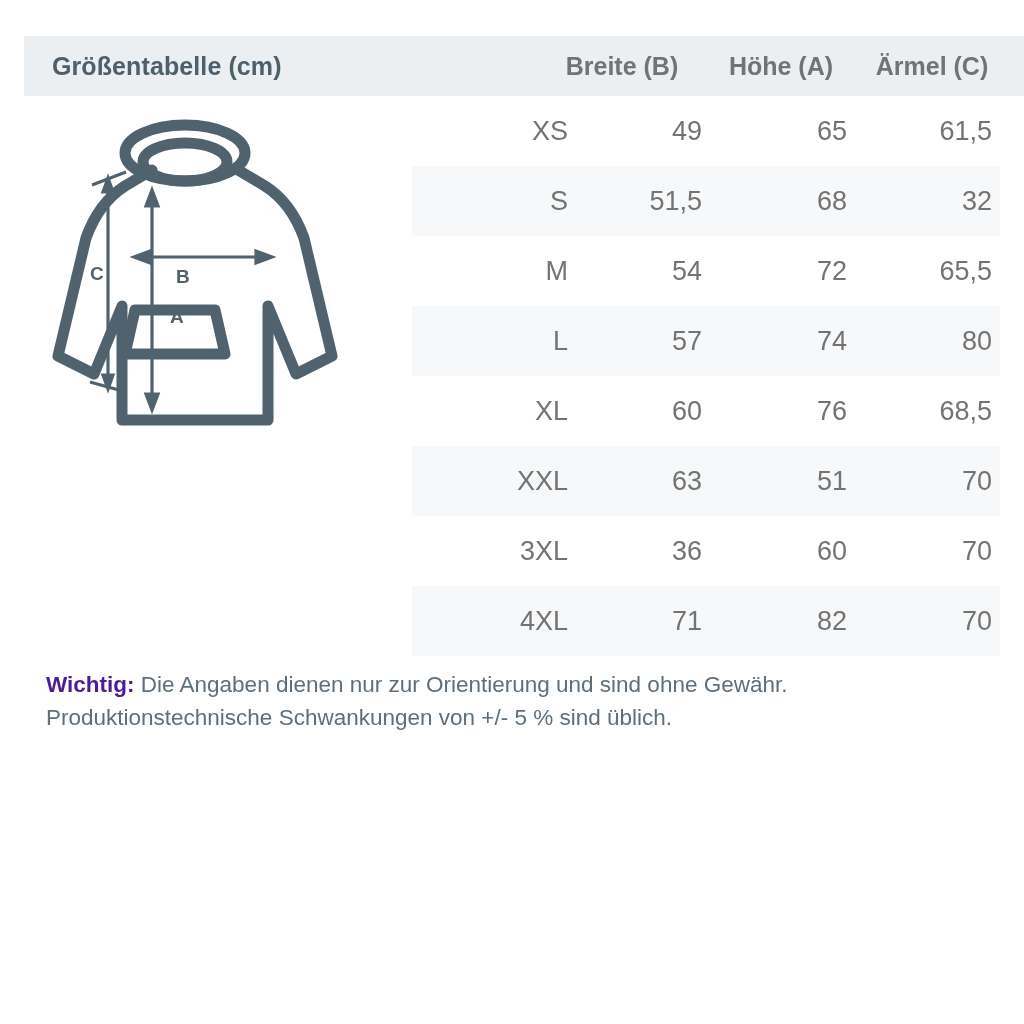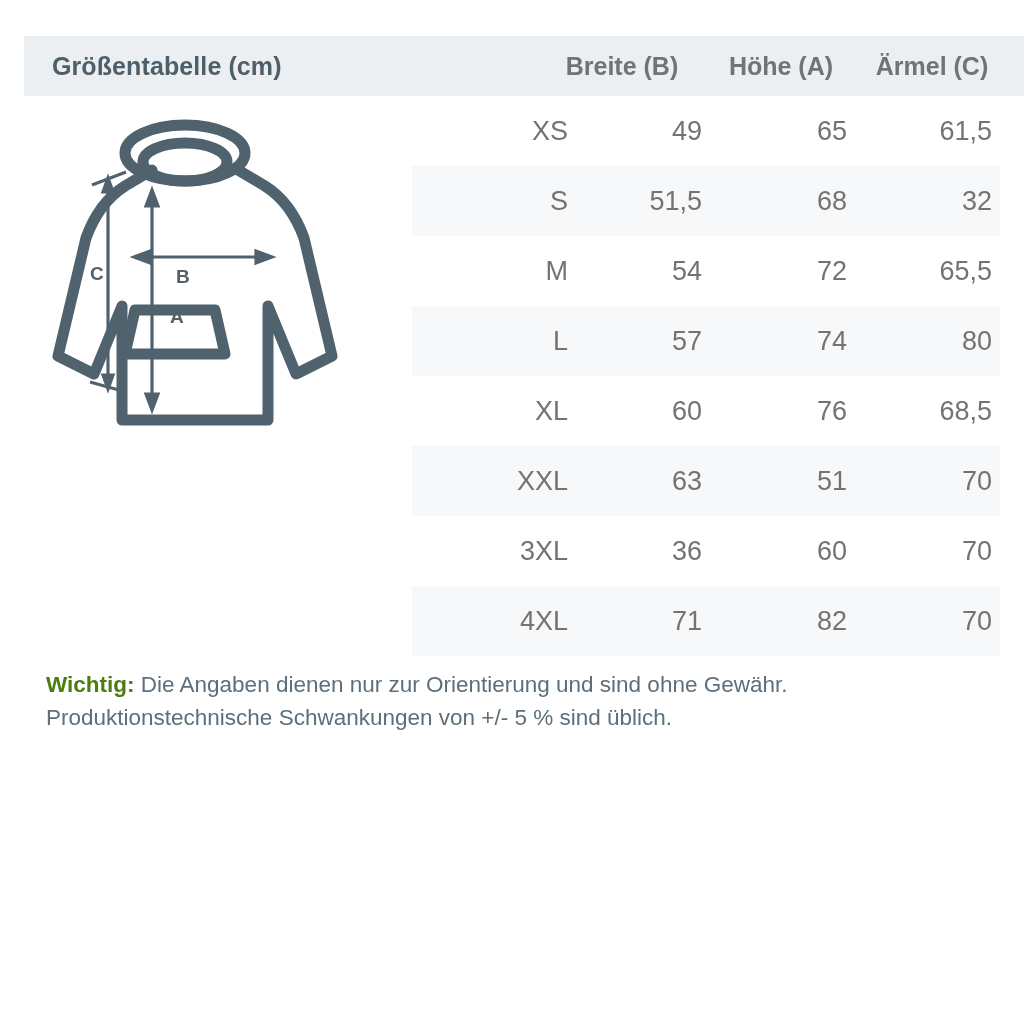--- a/index.html
+++ b/index.html
@@ -82,21 +82,21 @@
     position: absolute;
     left: 46px;
     top: 668px;
     width: 950px;
     font-size: 22.5px;
     line-height: 33px;
     color: #5d6f7b;
   }
   .note b {
     font-weight: bold;
-    color: #4d7c0f;
+    color: #4c1d95;
   }
 
   
   .illu {
     position: absolute;
     left: 30px;
     top: 110px;
     width: 380px;
     height: 350px;
   }

